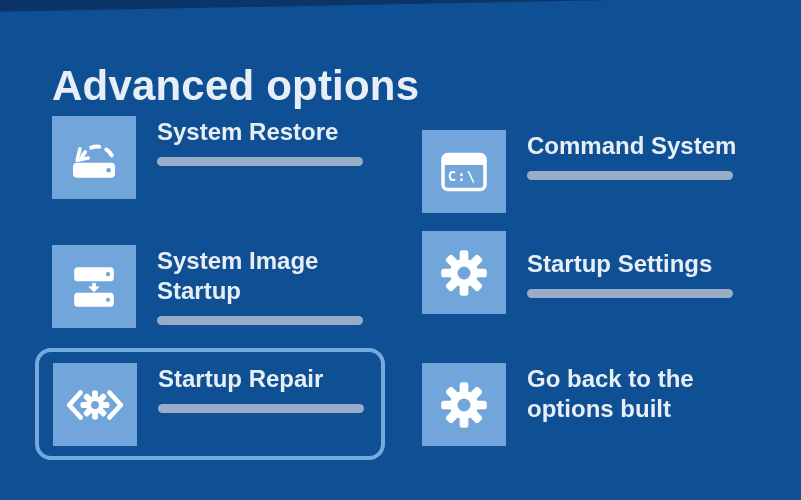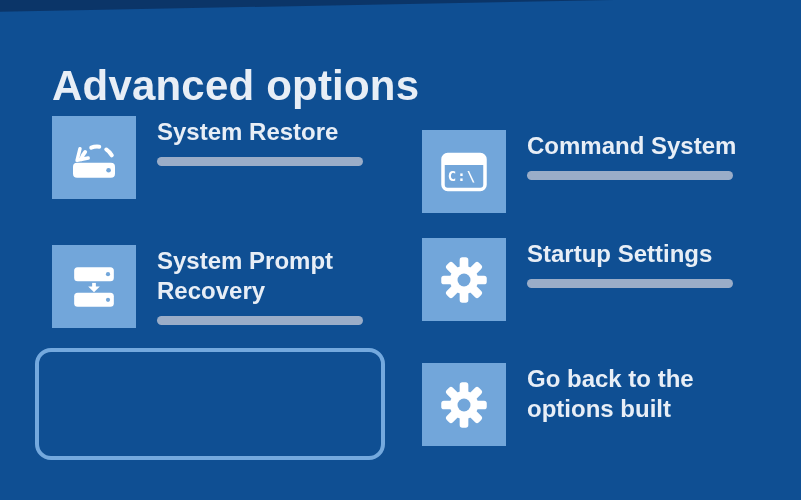--- a/index.html
+++ b/index.html
@@ -68,21 +68,21 @@
     left: 35px; top: 348px;
     width: 350px; height: 112px;
     box-sizing: border-box;
     border: 4px solid var(--highlight, #74a9de);
     border-radius: 16px;
   }
   
   .pos-r1c1 { left: 52px;  top: 116px; }
   .pos-r1c2 { left: 422px; top: 130px; }
   .pos-r2c1 { left: 52px;  top: 245px; }
-  .pos-r2c2 { left: 422px; top: 238px; }
+  .pos-r2c2 { left: 422px; top: 231px; align-items: center; }
   .pos-r3c1 { left: 53px;  top: 363px; }
   .pos-r3c2 { left: 422px; top: 363px; }
   svg { display: block; }
 </style>
 </head>
 <body>
 
 <div class="screen">
 
   <div class="corner-shade"></div>
@@ -125,21 +125,21 @@
       <svg width="56" height="56" viewBox="0 0 48 48">
         <rect x="7" y="7" width="34" height="12" rx="3" fill="#ffffff"></rect>
         <circle cx="36" cy="13" r="1.8" fill="#72a6da"></circle>
         <line x1="24" y1="20.5" x2="24" y2="25" stroke="#ffffff" stroke-width="3.2"></line>
         <path d="M19 23.5 L24 28.5 L29 23.5 Z" fill="#ffffff"></path>
         <rect x="7" y="29" width="34" height="12" rx="3" fill="#ffffff"></rect>
         <circle cx="36" cy="35" r="1.8" fill="#72a6da"></circle>
       </svg>
     </div>
     <div class="opt-text">
-      <div class="opt-label">System Prompt Recovery</div>
+      <div class="opt-label">System Image Startup</div>
       <div class="underline"></div>
     </div>
   </div>
 
   <div class="option pos-r2c2">
     <div class="tile">
       <svg width="52" height="52" viewBox="0 0 48 48">
         <g fill="#ffffff">
           <rect x="20" y="3" width="8" height="42" rx="2.5"></rect>
           <rect x="20" y="3" width="8" height="42" rx="2.5" transform="rotate(45 24 24)"></rect>
@@ -149,20 +149,40 @@
         </g>
         <circle cx="24" cy="24" r="6" fill="#72a6da"></circle>
       </svg>
     </div>
     <div class="opt-text">
       <div class="opt-label">Startup Settings</div>
       <div class="underline"></div>
     </div>
   </div>
 
+  <div class="option pos-r3c1">
+    <div class="tile">
+      <svg width="62" height="46" viewBox="0 0 60 44">
+        <polyline points="16,10 5,22 16,34" fill="none" stroke="#ffffff" stroke-width="4.6" stroke-linecap="round" stroke-linejoin="round"></polyline>
+        <polyline points="44,10 55,22 44,34" fill="none" stroke="#ffffff" stroke-width="4.6" stroke-linecap="round" stroke-linejoin="round"></polyline>
+        <g fill="#ffffff">
+          <rect x="27.2" y="8" width="5.6" height="28" rx="1.8"></rect>
+          <rect x="27.2" y="8" width="5.6" height="28" rx="1.8" transform="rotate(45 30 22)"></rect>
+          <rect x="27.2" y="8" width="5.6" height="28" rx="1.8" transform="rotate(90 30 22)"></rect>
+          <rect x="27.2" y="8" width="5.6" height="28" rx="1.8" transform="rotate(135 30 22)"></rect>
+          <circle cx="30" cy="22" r="8.6"></circle>
+        </g>
+        <circle cx="30" cy="22" r="3.8" fill="#72a6da"></circle>
+      </svg>
+    </div>
+    <div class="opt-text">
+      <div class="opt-label">Startup Repair</div>
+      <div class="underline"></div>
+    </div>
+  </div>
 
   <div class="option pos-r3c2 no-underline">
     <div class="tile">
       <svg width="52" height="52" viewBox="0 0 48 48">
         <g fill="#ffffff">
           <rect x="20" y="3" width="8" height="42" rx="2.5"></rect>
           <rect x="20" y="3" width="8" height="42" rx="2.5" transform="rotate(45 24 24)"></rect>
           <rect x="20" y="3" width="8" height="42" rx="2.5" transform="rotate(90 24 24)"></rect>
           <rect x="20" y="3" width="8" height="42" rx="2.5" transform="rotate(135 24 24)"></rect>
           <circle cx="24" cy="24" r="13"></circle>

